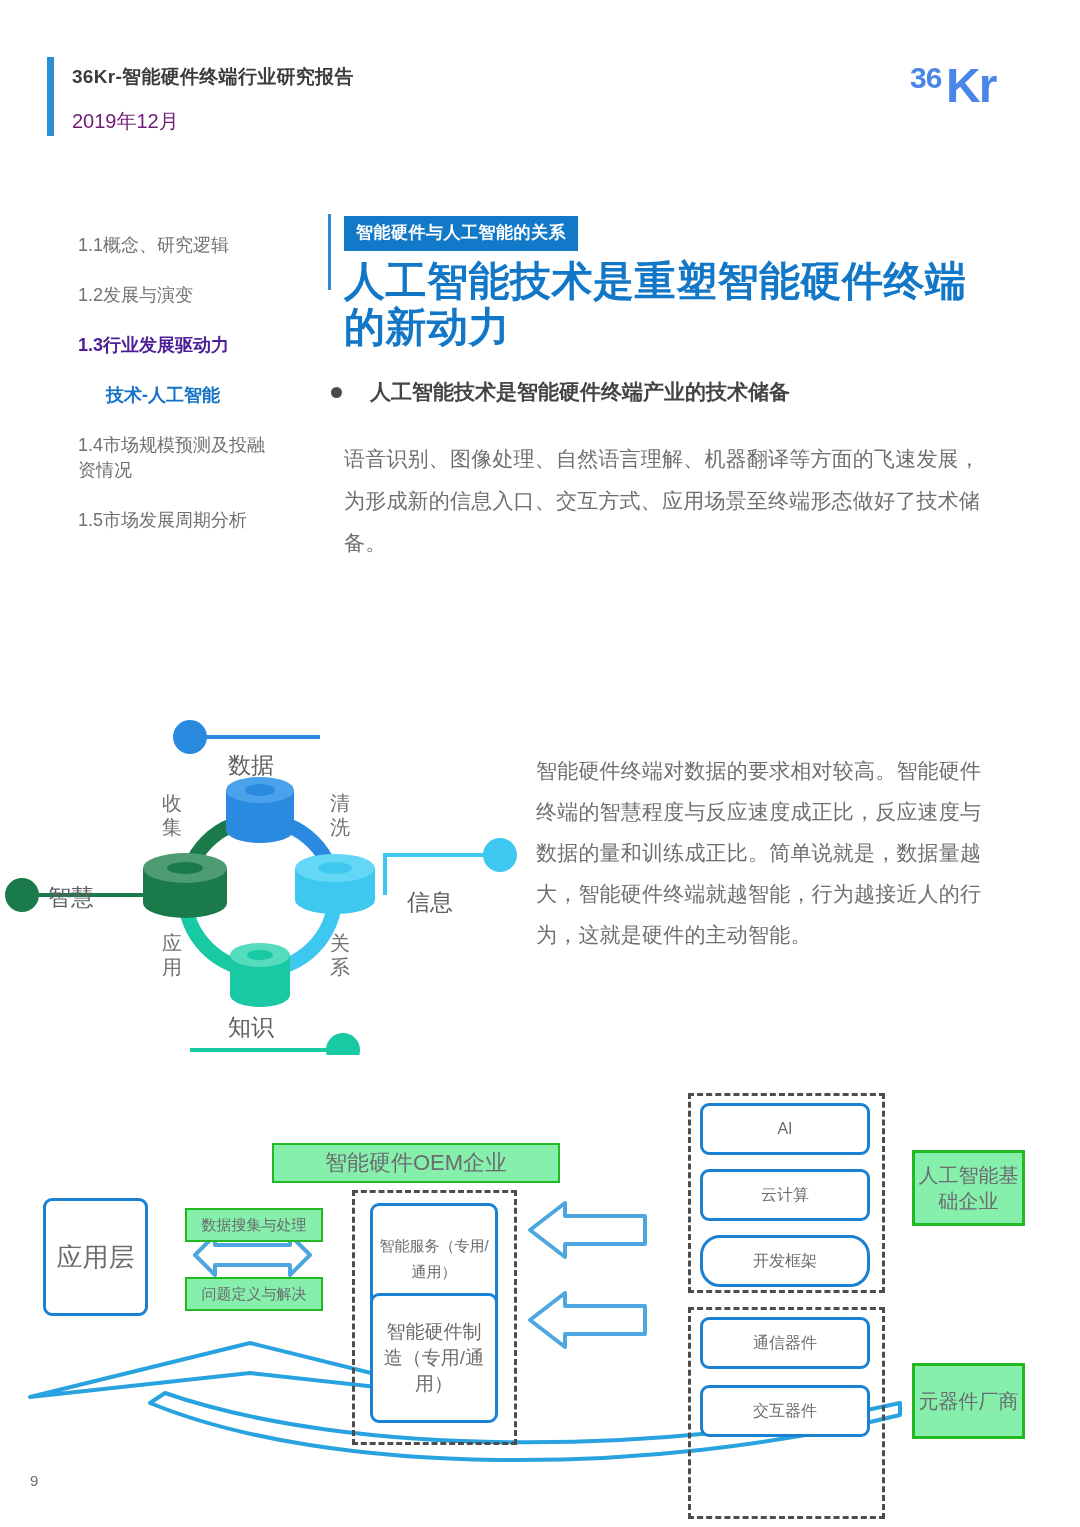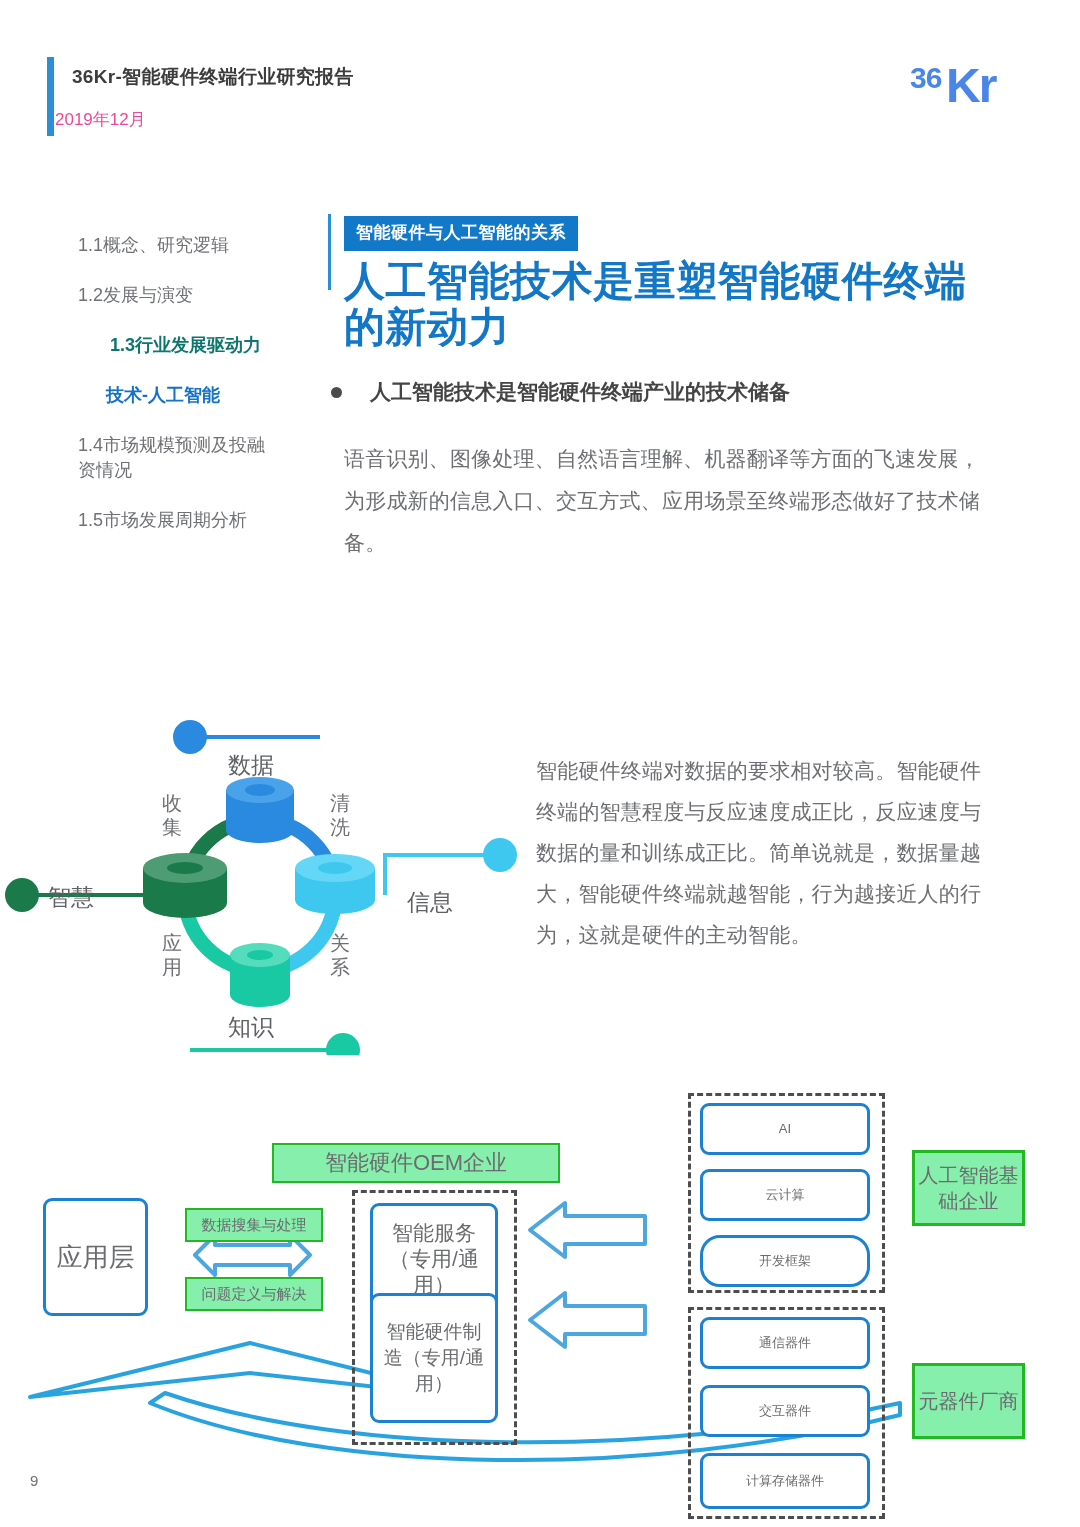--- a/index.html
+++ b/index.html
@@ -9,27 +9,27 @@
     font-family:"Liberation Sans","DejaVu Sans",sans-serif;
     color:#58595b;
     position:relative;
     overflow:hidden;
   }
   .page{position:relative;width:1080px;height:1527px;}
 
   
   .hdr-bar{position:absolute;left:47px;top:57px;width:7px;height:79px;background:#2b8fd6;}
   .hdr-title{position:absolute;left:72px;top:64px;font-size:19px;font-weight:bold;color:#3c3c3c;letter-spacing:.3px;}
-  .hdr-sub{position:absolute;left:55px;top:108px;font-size:17px;color:#ec4899;}
+  .hdr-sub{position:absolute;left:72px;top:108px;font-size:20px;color:#701a75;}
   .logo{position:absolute;right:40px;top:56px;width:130px;height:62px;}
 
   
   .side{position:absolute;left:78px;top:233px;width:240px;}
   .side-item{font-size:18px;color:#6f7174;line-height:25px;margin-bottom:25px;white-space:pre-wrap;}
-  .side-item.active{color:#0f766e;font-weight:bold;margin-left:32px;}
+  .side-item.active{color:#4c1d95;font-weight:bold;}
   .side-item.active2{color:#1572c6;font-weight:bold;margin-left:28px;}
   .side-rule{position:absolute;left:328px;top:214px;width:3px;height:76px;background:#2b8fd6;}
 
   
   .badge{position:absolute;left:344px;top:216px;background:#1278c8;color:#fff;
          font-size:17px;font-weight:bold;padding:5px 12px 7px 12px;letter-spacing:.5px;}
   .h1{position:absolute;left:344px;top:258px;width:640px;font-size:41px;font-weight:bold;
       color:#1277c7;line-height:46px;letter-spacing:.5px;}
 
   .bullet{position:absolute;display:flex;align-items:flex-start;gap:17px;width:648px;}
@@ -43,21 +43,21 @@
   #para2{left:344px;top:595px;width:652px;}
   #para3{left:536px;top:750px;width:460px;font-size:21px;line-height:41px;}
 
   
   .dikw{position:absolute;left:0px;top:705px;width:540px;height:350px;}
 
   
   .arch{position:absolute;left:0px;top:1085px;width:1080px;height:442px;}
   .abox{position:absolute;box-sizing:border-box;border:3px solid #1b81d2;border-radius:9px;
         background:#fff;display:flex;align-items:center;justify-content:center;text-align:center;
-        color:#6a6c6f;font-size:13px;line-height:26px;padding:2px 6px;}
+        color:#6a6c6f;font-size:16px;line-height:26px;padding:2px 6px;}
   .dashgrp{position:absolute;box-sizing:border-box;border:3px dashed #4d4d4d;background:transparent;}
   .glabel{position:absolute;box-sizing:border-box;border:3px solid #22b822;background:#86efac;
           display:flex;align-items:center;justify-content:center;text-align:center;
           color:#6a6c6f;font-size:20px;line-height:26px;}
   .pagenum{position:absolute;left:30px;top:1472px;font-size:15px;color:#6d6f72;}
 </style>
 </head>
 <body>
 
 <div class="page">
@@ -174,32 +174,31 @@
     </svg>
 
     <div class="abox" style="left:43px;top:113px;width:105px;height:118px;font-size:26px;">应用层</div>
 
     <div class="glabel" style="left:185px;top:123px;width:138px;height:34px;font-size:15px;border-width:2px;">数据搜集与处理</div>
     <div class="glabel" style="left:185px;top:192px;width:138px;height:34px;font-size:15px;border-width:2px;">问题定义与解决</div>
 
     <div class="glabel" style="left:272px;top:58px;width:288px;height:40px;font-size:22px;border-width:2px;">智能硬件OEM企业</div>
 
     <div class="dashgrp" style="left:352px;top:105px;width:165px;height:255px;"></div>
-    <div class="abox" style="left:370px;top:118px;width:128px;height:112px;font-size:21px;">智能服务（专用/通用）</div>
+    <div class="abox" style="left:370px;top:118px;width:128px;height:112px;font-size:15px;">智能服务（专用/通用）</div>
     <div class="abox" style="left:370px;top:208px;width:128px;height:130px;font-size:19px;">智能硬件制造（专用/通用）</div>
 
     <div class="dashgrp" style="left:688px;top:8px;width:197px;height:200px;"></div>
     <div class="abox" style="left:700px;top:18px;width:170px;height:52px;">AI</div>
     <div class="abox" style="left:700px;top:84px;width:170px;height:52px;">云计算</div>
     <div class="abox" style="left:700px;top:150px;width:170px;height:52px;border-radius:20px;">开发框架</div>
     <div class="glabel" style="left:912px;top:65px;width:113px;height:76px;font-size:20px;">人工智能基础企业</div>
 
     <div class="dashgrp" style="left:688px;top:222px;width:197px;height:212px;"></div>
     <div class="abox" style="left:700px;top:232px;width:170px;height:52px;">通信器件</div>
     <div class="abox" style="left:700px;top:300px;width:170px;height:52px;">交互器件</div>
-    <div class="abox" style="left:700px;top:368px;width:170px;height:56px;">计算存储器件</div>
     <div class="glabel" style="left:912px;top:278px;width:113px;height:76px;font-size:20px;">元器件厂商</div>
 
   </div>
 
   <div class="pagenum">9</div>
 
 </div>
 
 </body></html>

